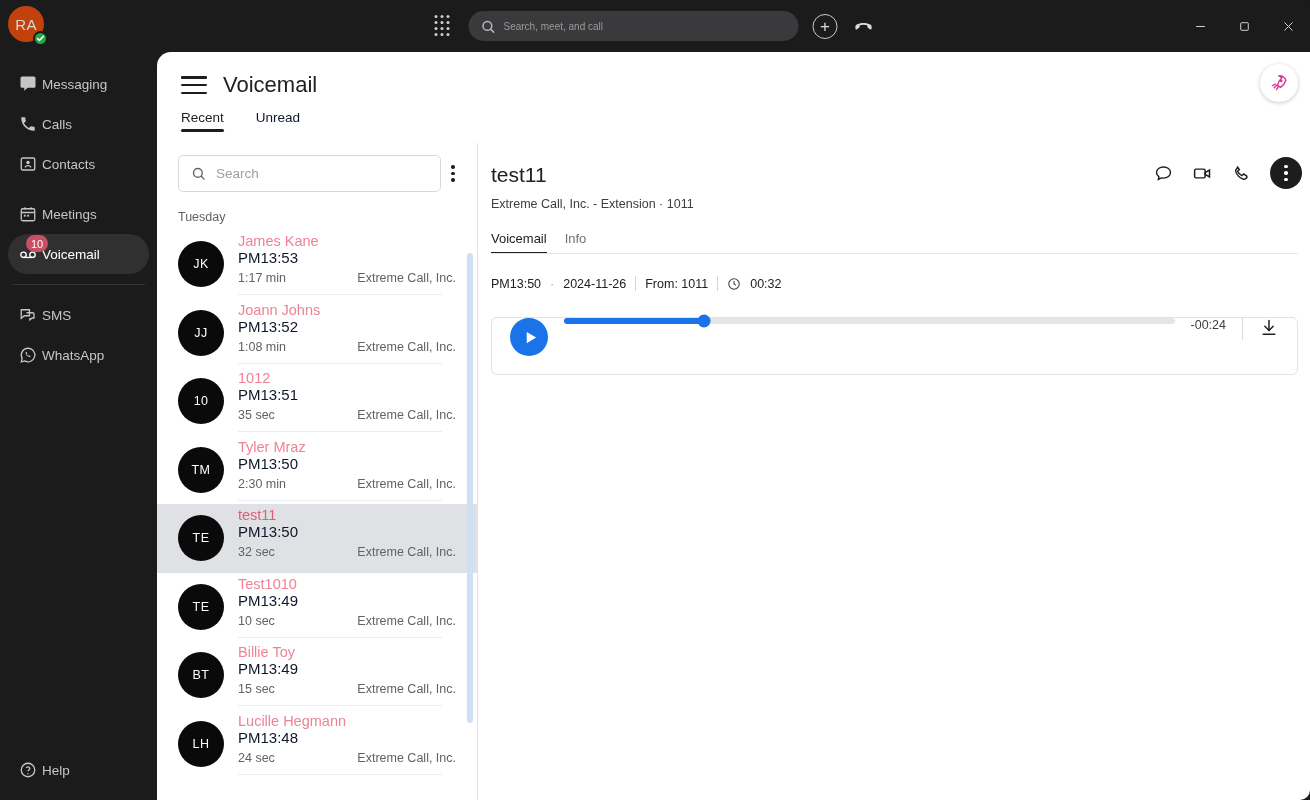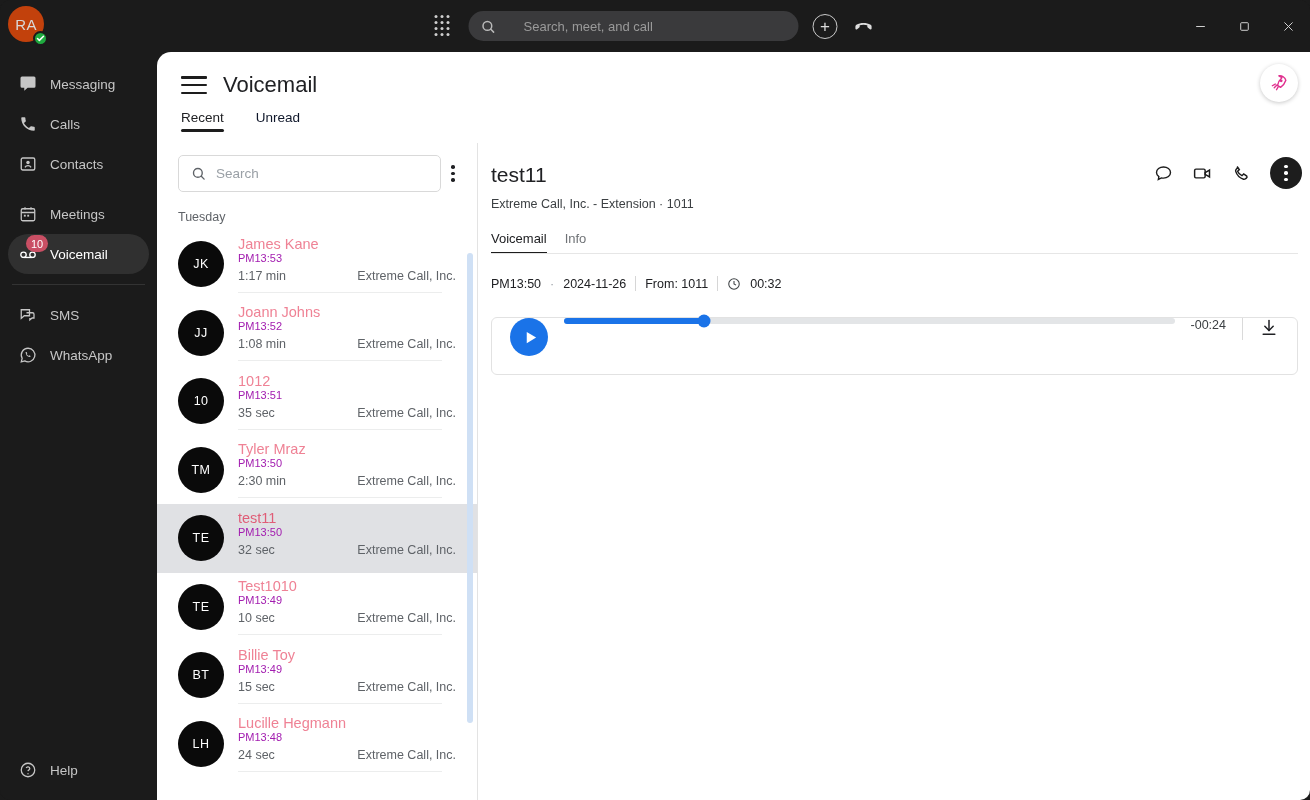--- a/index.html
+++ b/index.html
@@ -53,23 +53,22 @@
   .dialpad i { display: block; width: 3px; height: 3px; border-radius: 50%; background: #cfcfcf; }
   .dialpad i:nth-child(11) { visibility: visible; }
   .searchbox {
     width: 330px; height: 30px; border-radius: 15px;
     background: #3a3a3c; display: flex; align-items: center;
     padding: 0 12px; gap: 8px;
   }
   .searchbox svg { width: 15px; height: 15px; flex: none; }
   .searchbox input {
     background: transparent; border: none; outline: none;
-    color: #e6e6e6; font-size: 13px; width: 100%;
+    color: #e6e6e6; font-size: 10px; width: 100%;
     font-family: "Liberation Sans", sans-serif;
-    margin-left: 20px;
   }
   .searchbox input::placeholder { color: #9a9a9a; }
   .plus-btn {
     width: 25px; height: 25px; border-radius: 50%;
     border: 1.4px solid #c9c9c9;
     display: flex; align-items: center; justify-content: center;
     color: #dcdcdc; font-size: 17px; line-height: 1;
   }
   .hangup { width: 24px; height: 24px; color: #dcdcdc; }
 
@@ -83,21 +82,21 @@
   
   .rail {
     position: absolute; left: 0; top: 52px;
     width: 157px; height: 748px;
     background: #1b1b1b;
     padding-top: 12px;
   }
   .rail-item {
     position: relative;
     height: 40px; margin: 0 8px;
-    display: flex; align-items: center; gap: 12px;
+    display: flex; align-items: center; gap: 4px;
     padding-left: 10px; border-radius: 20px;
     color: #c6c6c6; font-size: 13.5px; text-align: center;
   }
   .rail-item.active { background: #303030; color: #ffffff; }
   .rail-item .ico { width: 20px; height: 20px; flex: none; display: flex; align-items: center; justify-content: center; }
   .rail-item .ico svg { width: 18px; height: 18px; }
   .rail-sep { height: 1px; background: #333; margin: 10px 12px; }
   .rail-gap { height: 10px; }
   .vm-badge {
     position: absolute; left: 18px; top: 1px;
@@ -175,21 +174,21 @@
   .vm-av {
     width: 46px; height: 46px; border-radius: 50%;
     background: #0a0a0a; color: #fff; font-size: 12.5px;
     display: flex; align-items: center; justify-content: center; flex: none;
     letter-spacing: .4px;
   }
   .vm-text { flex: 1; position: relative; padding-bottom: 10px; }
   .vm-line { display: flex; justify-content: space-between; align-items: baseline; flex-direction: column; }
   .vm-name { font-size: 14.5px; color: #ef8295; }
   .vm-name.sel { color: #e05d77; }
-  .vm-time { font-size: 11px; color: #a21caf; }
+  .vm-time { font-size: 15px; color: #0f172a; }
   .vm-sub { font-size: 12.5px; color: #5f6368; }
   .vm-org { font-size: 12.5px; color: #5f6368; }
   .vm-line2 { display: flex; justify-content: space-between; align-items: baseline; margin-top: 5px; }
 
   .list-scrollbar {
     position: absolute; right: 4px; top: 110px;
     width: 6px; height: 470px; border-radius: 3px; background: #cfe0f5;
   }
 
   

